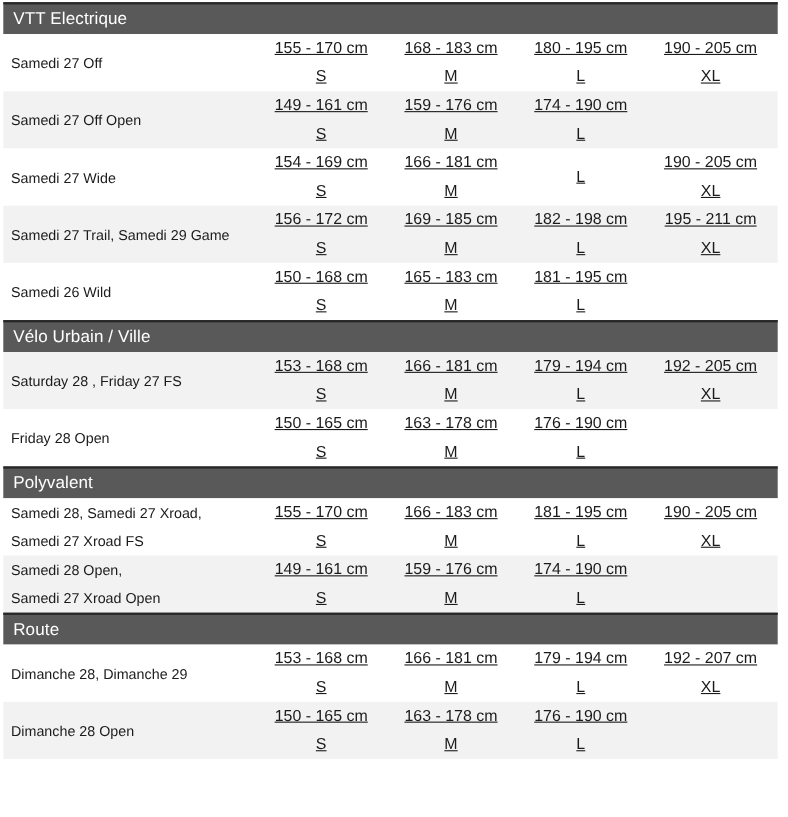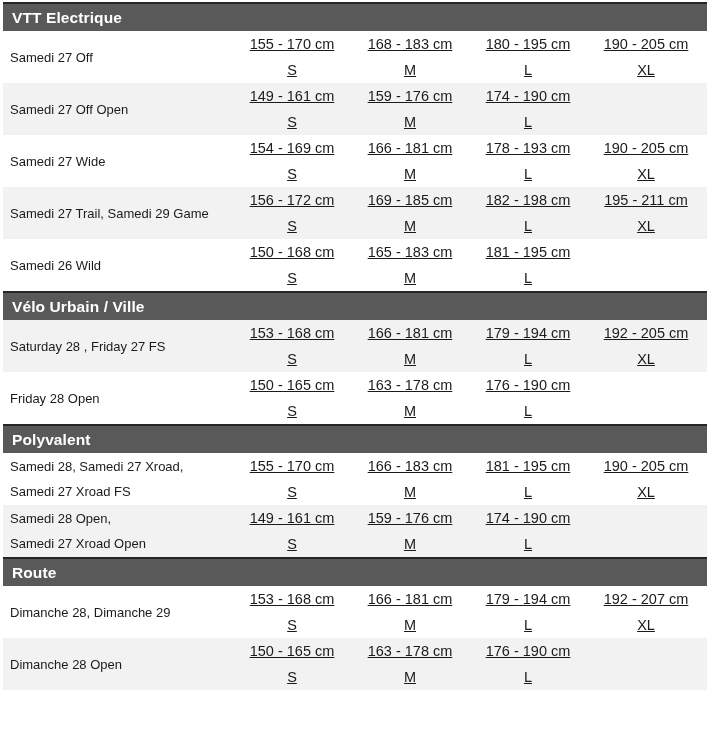--- a/index.html
+++ b/index.html
@@ -25,21 +25,21 @@
     display: flex;
     align-items: center;
     height: 27px;
     border-top: 2px solid #262626;
     background: #595959;
     padding-left: 9px;
     box-sizing: content-box;
   }
   .section-title {
     color: #ffffff;
-    font-weight: 700;
+    font-weight: 400;
     font-size: 15.5px;
     letter-spacing: 0.1px;
     white-space: nowrap;
   }
   .row {
     display: flex;
     height: 52px;
     background: #ffffff;
   }
   .row.striped {
@@ -125,21 +125,20 @@
       </div>
   <div class="size-cell">
         <div class="size-range">154 - 169 cm</div>
         <div class="size-label">S</div>
       </div>
       <div class="size-cell">
         <div class="size-range">166 - 181 cm</div>
         <div class="size-label">M</div>
       </div>
       <div class="size-cell">
-        <div class="size-range">178 - 193 cm</div>
         <div class="size-label">L</div>
       </div>
       <div class="size-cell">
         <div class="size-range">190 - 205 cm</div>
         <div class="size-label">XL</div>
       </div>
     </div>
     <div class="row striped">
     <div class="model-cell">
         <div class="model-line">Samedi 27 Trail, Samedi 29 Game</div>

